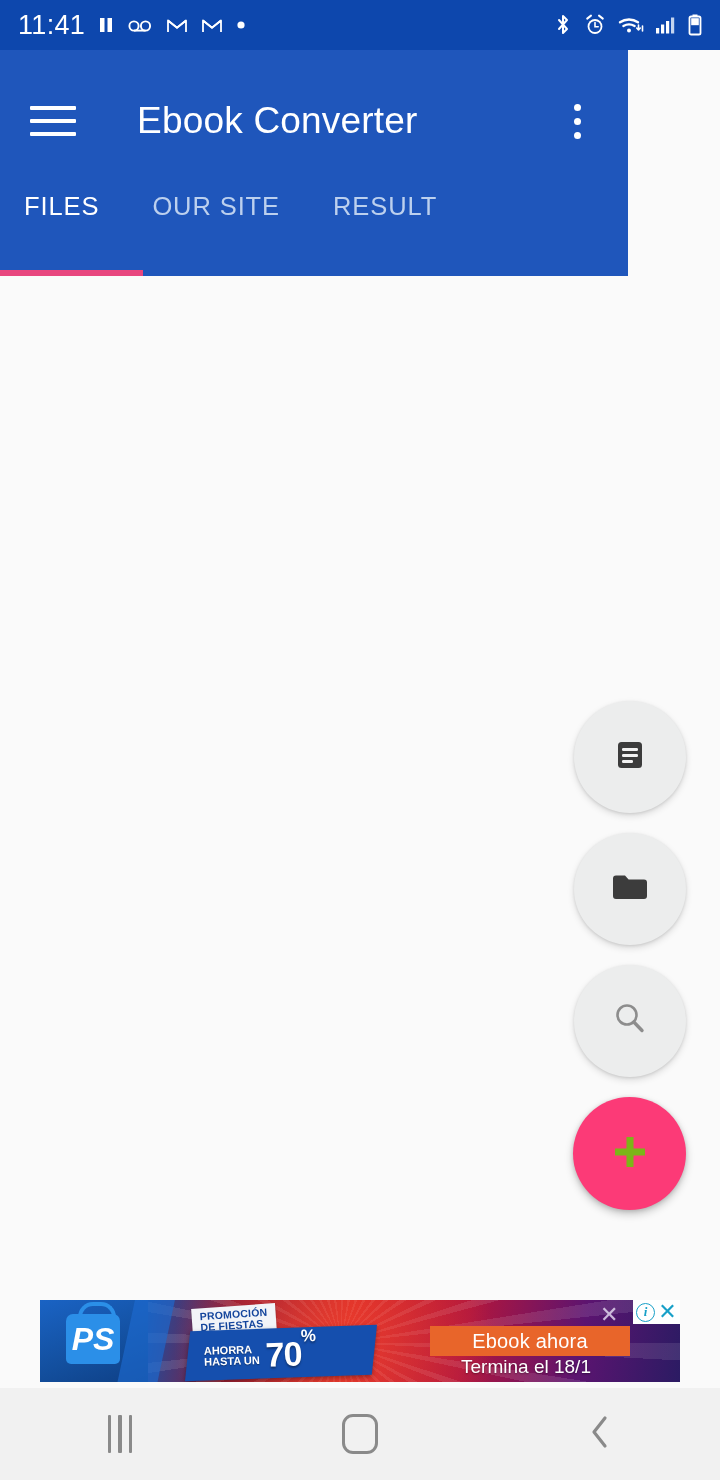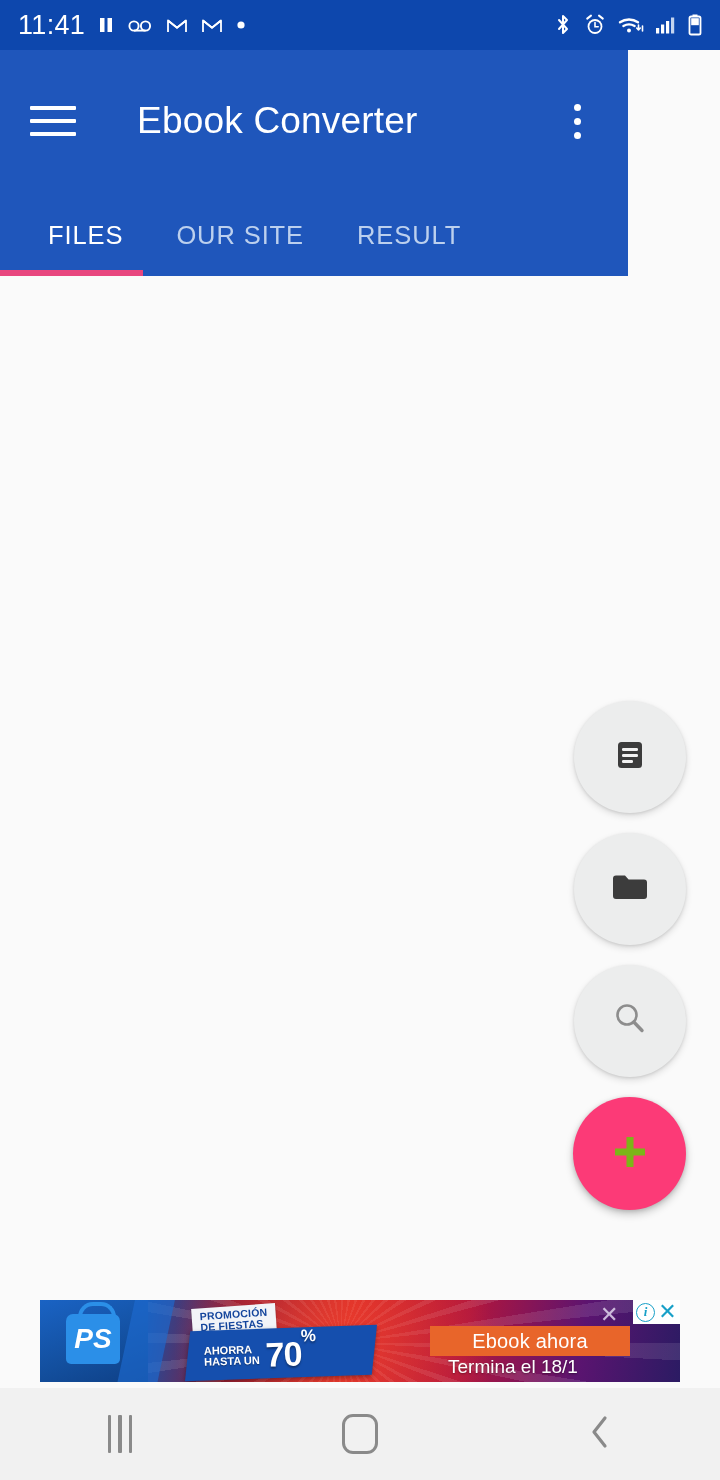--- a/index.html
+++ b/index.html
@@ -44,21 +44,21 @@
   }
   .overflow-menu{
     margin-left:auto; width:50px; height:56px; display:flex;
     flex-direction:column; align-items:center; justify-content:center; gap:7px;
     cursor:pointer;
   }
   .overflow-menu i{ width:7px; height:7px; border-radius:50%; background:#fff; display:block; }
 
   
   .tab-bar{
-    display:flex; align-items:flex-end; height:84px; padding-left:48px;
+    display:flex; height:84px; padding-left:24px;
     position:relative;
   }
   .tab{
     color:#bcd0ee; font-size:25.5px; font-weight:500; letter-spacing:.9px;
     padding:0 0 26px 0; margin-right:53px; white-space:nowrap; cursor:pointer;
     position:relative;
   }
   .tab.active{ color:#ffffff; }
   .tab-indicator{
     position:absolute; left:0; bottom:0; width:143px; height:6px;
@@ -113,21 +113,21 @@
   }
   .ad-ps-logo{
     position:absolute; left:26px; top:14px; width:54px; height:50px;
     background:#2b8fe8; border-radius:7px 7px 5px 5px;
     display:flex; align-items:center; justify-content:center;
   }
   .ad-ps-logo:before{
     content:""; position:absolute; top:-12px; left:12px; width:30px; height:20px;
     border:4px solid #2b8fe8; border-bottom:none; border-radius:15px 15px 0 0;
   }
-  .ad-ps-glyph{ color:#ffffff; font-size:28px; font-weight:700; font-style:italic; line-height:1; }
+  .ad-ps-glyph{ color:#ffffff; font-size:32px; font-weight:700; font-style:italic; line-height:1; }
   .ad-promo{
     position:absolute; left:152px; top:6px; transform:rotate(-4deg);
     background:#f2f4f8; color:#14459c; font-weight:700; font-size:10.5px;
     line-height:1.05; padding:3px 8px; letter-spacing:.2px;
     box-shadow:0 1px 2px rgba(0,0,0,.3);
   }
   .ad-blue-box{
     position:absolute; left:148px; top:28px; width:186px; height:50px;
     background:#154fae; transform:skewX(-8deg) rotate(-2deg);
     box-shadow:0 2px 5px rgba(0,0,0,.35);
@@ -146,22 +146,22 @@
     letter-spacing:-1px; text-shadow:0 2px 2px rgba(0,0,0,.35);
   }
   .ad-percent sup{ font-size:17px; top:-.65em; position:relative; }
   .ad-cta{
     position:absolute; left:390px; top:26px; width:200px; height:30px;
     background:#e8652a; color:#fff; font-size:20px; font-weight:400;
     display:flex; align-items:center; justify-content:center;
     letter-spacing:.2px;
   }
   .ad-ends{
-    position:absolute; left:408px; top:56px; width:200px;
-    text-align:left; color:#ffffff; font-size:19px; font-weight:400;
+    position:absolute; left:386px; top:56px; width:200px;
+    text-align:center; color:#ffffff; font-size:19px; font-weight:400;
     text-shadow:0 1px 2px rgba(0,0,0,.4);
   }
   .ad-x-deco{
     position:absolute; left:560px; top:2px; color:#e9e0f5; font-size:22px;
     opacity:.8; font-weight:300;
   }
   .ad-controls{
     position:absolute; right:0; top:0; height:24px;
     display:flex; align-items:center; background:#ffffff;
     padding:0 2px 0 3px; gap:2px;

